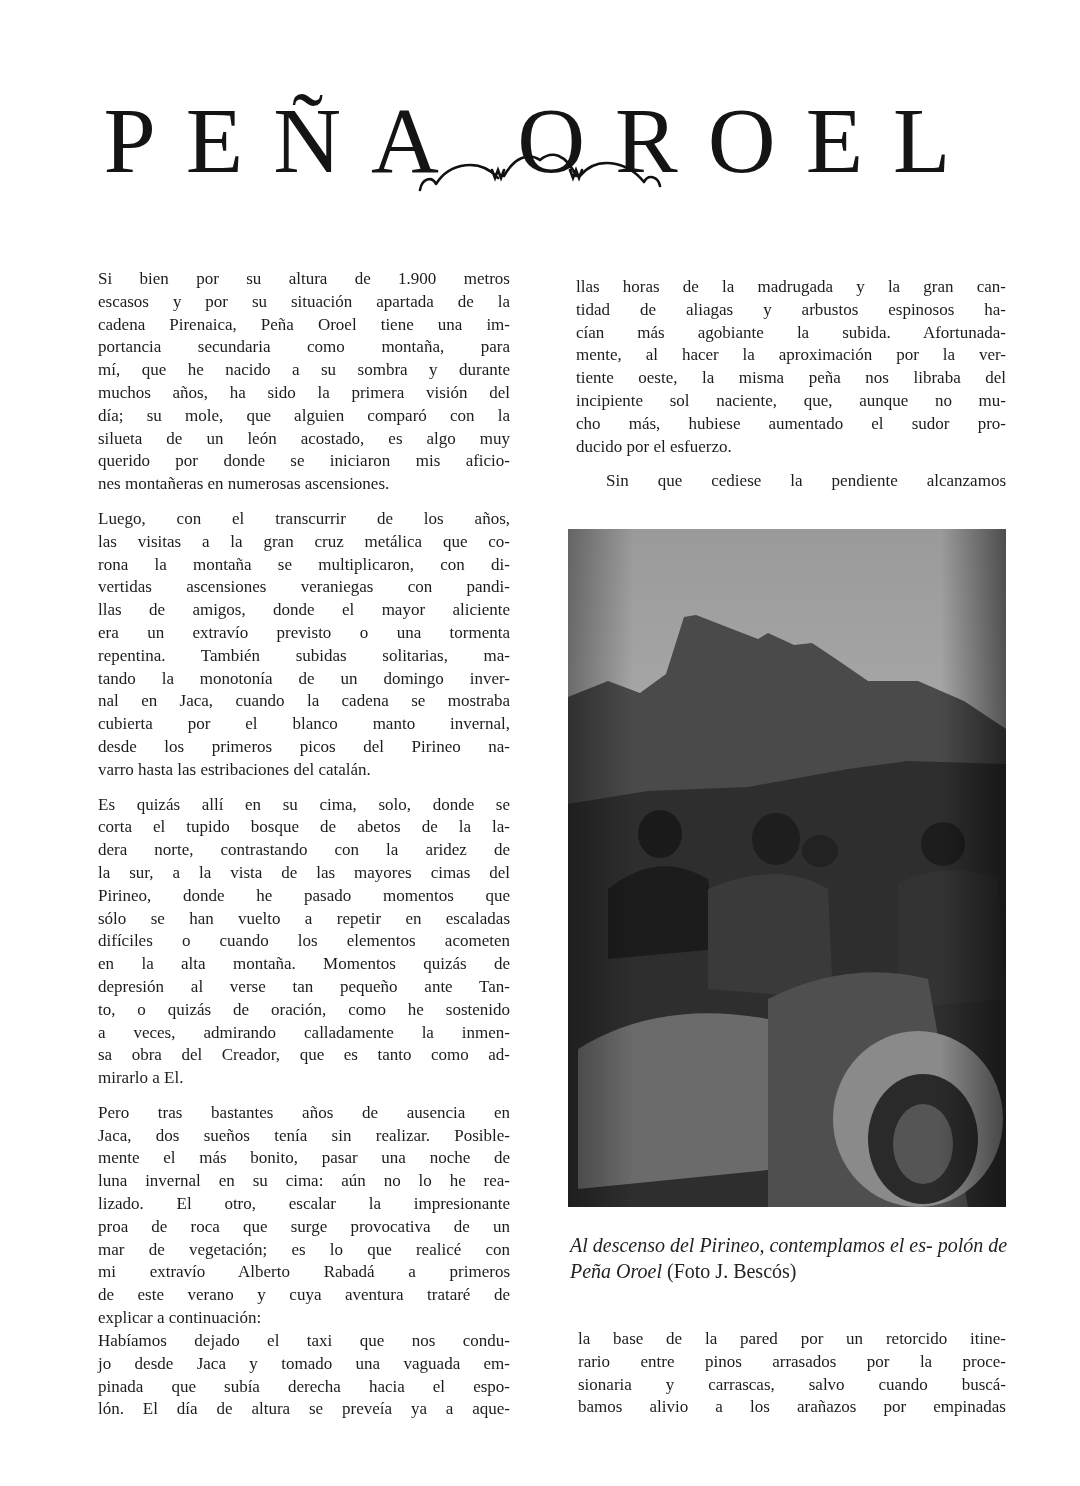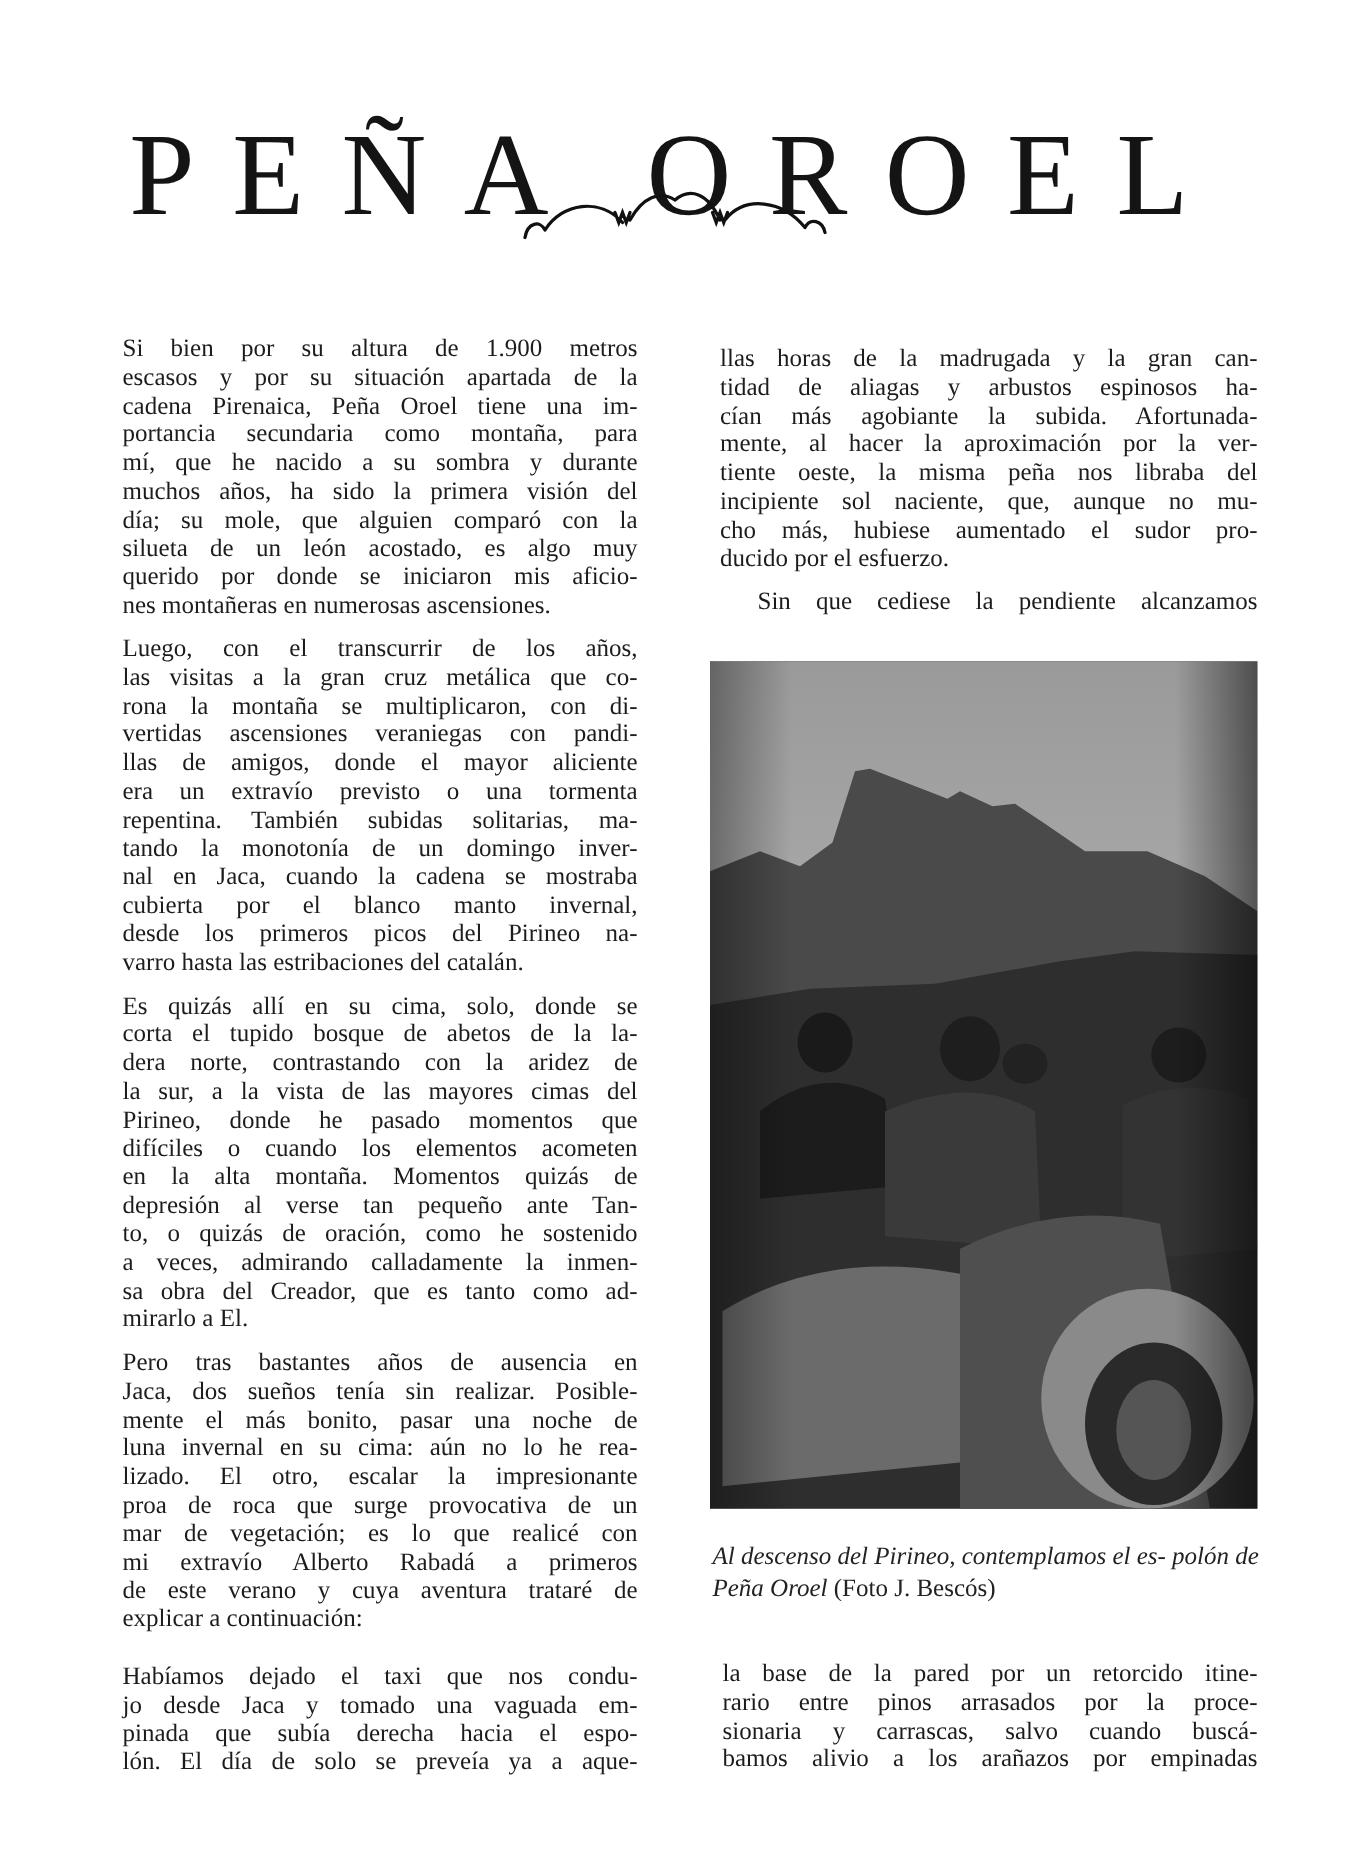--- a/index.html
+++ b/index.html
@@ -2,21 +2,21 @@
 <html><head>
   <meta charset="utf-8">
   <style>
     html, body { margin:0; padding:0; background:#ffffff; }
     body { width:1080px; height:1486px; position:relative; overflow:hidden; color:#1a1a1a;
       font-family:"Liberation Serif","DejaVu Serif",serif; }
     .title { position:absolute; left:0; top:22px; width:1080px; text-align:center;
       font-family:"Liberation Serif",serif; font-size:94px; letter-spacing:30px; font-weight:normal;
       line-height:110px; color:#141414; padding-left:4px; box-sizing:border-box; }
     .flourish { position:absolute; left:410px; top:140px; width:260px; height:60px; }
-    .col { position:absolute; font-size:20px; line-height:22.8px; text-align:justify; color:#1c1c1c; }
+    .col { position:absolute; font-size:17px; line-height:22.8px; text-align:justify; color:#1c1c1c; }
     .col p { margin:0; }
     .col p.ind { text-indent:30px; }
     .col p + p { margin-top:12px; }
     .line { display:block; text-align:justify; text-align-last:justify; white-space:nowrap; }
     .line.last { text-align-last:left; }
     .left1 { left:68px; top:268px; width:442px; }
     .left2 { left:68px; top:1330px; width:442px; }
     .right1 { left:576px; top:276px; width:430px; }
     .right2 { left:578px; top:1328px; width:428px; }
     .photo { position:absolute; left:568px; top:529px; width:438px; height:678px; overflow:hidden; background:#555; }
@@ -59,20 +59,21 @@
       <span class="line">cubierta por el blanco manto invernal,</span>
       <span class="line">desde los primeros picos del Pirineo na-</span>
       <span class="line last">varro hasta las estribaciones del catalán.</span>
     </p>
     <p class="ind">
       <span class="line" style="text-indent: 30px;">Es quizás allí en su cima, solo, donde se</span>
       <span class="line">corta el tupido bosque de abetos de la la-</span>
       <span class="line">dera norte, contrastando con la aridez de</span>
       <span class="line">la sur, a la vista de las mayores cimas del</span>
       <span class="line">Pirineo, donde he pasado momentos que</span>
+      <span class="line">sólo se han vuelto a repetir en escaladas</span>
       <span class="line">difíciles o cuando los elementos acometen</span>
       <span class="line">en la alta montaña. Momentos quizás de</span>
       <span class="line">depresión al verse tan pequeño ante Tan-</span>
       <span class="line">to, o quizás de oración, como he sostenido</span>
       <span class="line">a veces, admirando calladamente la inmen-</span>
       <span class="line">sa obra del Creador, que es tanto como ad-</span>
       <span class="line last">mirarlo a El.</span>
     </p>
     <p class="ind">
       <span class="line" style="text-indent: 30px;">Pero tras bastantes años de ausencia en</span>
@@ -85,21 +86,21 @@
       <span class="line">mi extravío Alberto Rabadá a primeros</span>
       <span class="line">de este verano y cuya aventura trataré de</span>
       <span class="line last">explicar a continuación:</span>
     </p>
   </div>
 <div class="col left2" id="left2">
     <p class="ind">
       <span class="line" style="text-indent: 30px;">Habíamos dejado el taxi que nos condu-</span>
       <span class="line">jo desde Jaca y tomado una vaguada em-</span>
       <span class="line">pinada que subía derecha hacia el espo-</span>
-      <span class="line">lón. El día de solo se preveía ya a aque-</span>
+      <span class="line">lón. El día de altura se preveía ya a aque-</span>
     </p>
   </div>
 <div class="col right1" id="right1">
     <p>
       <span class="line">llas horas de la madrugada y la gran can-</span>
       <span class="line">tidad de aliagas y arbustos espinosos ha-</span>
       <span class="line">cían más agobiante la subida. Afortunada-</span>
       <span class="line">mente, al hacer la aproximación por la ver-</span>
       <span class="line">tiente oeste, la misma peña nos libraba del</span>
       <span class="line">incipiente sol naciente, que, aunque no mu-</span>

